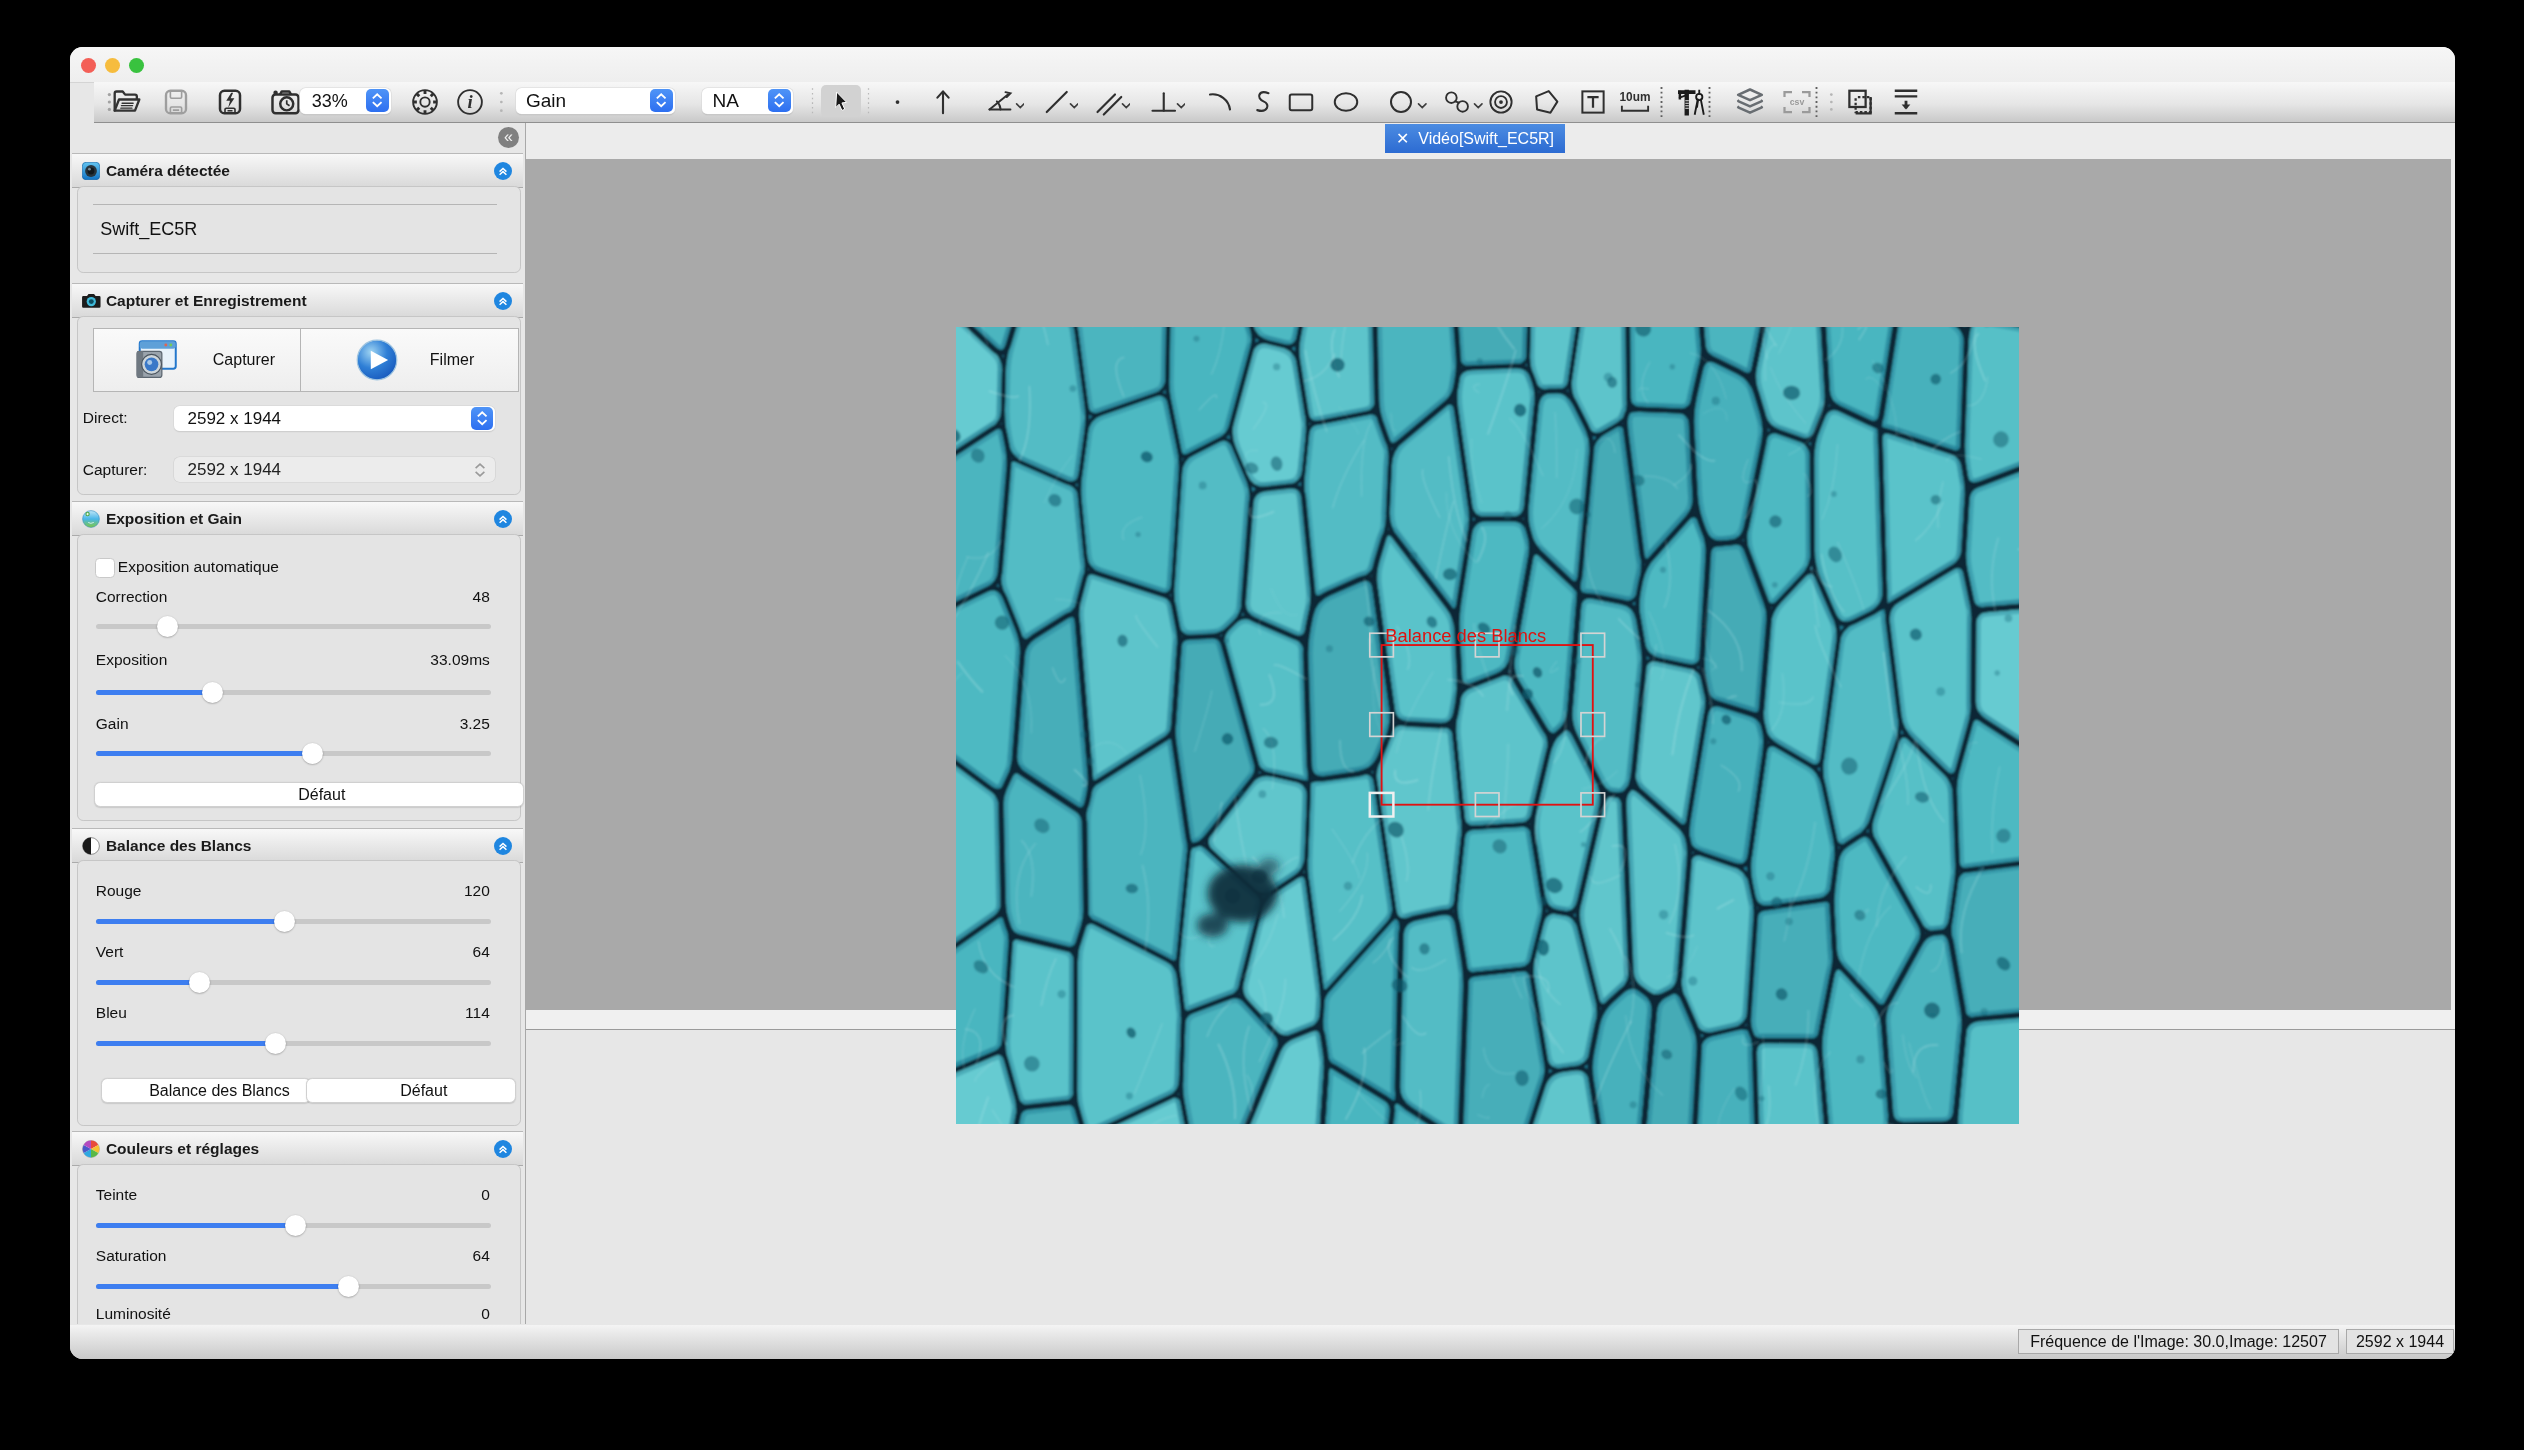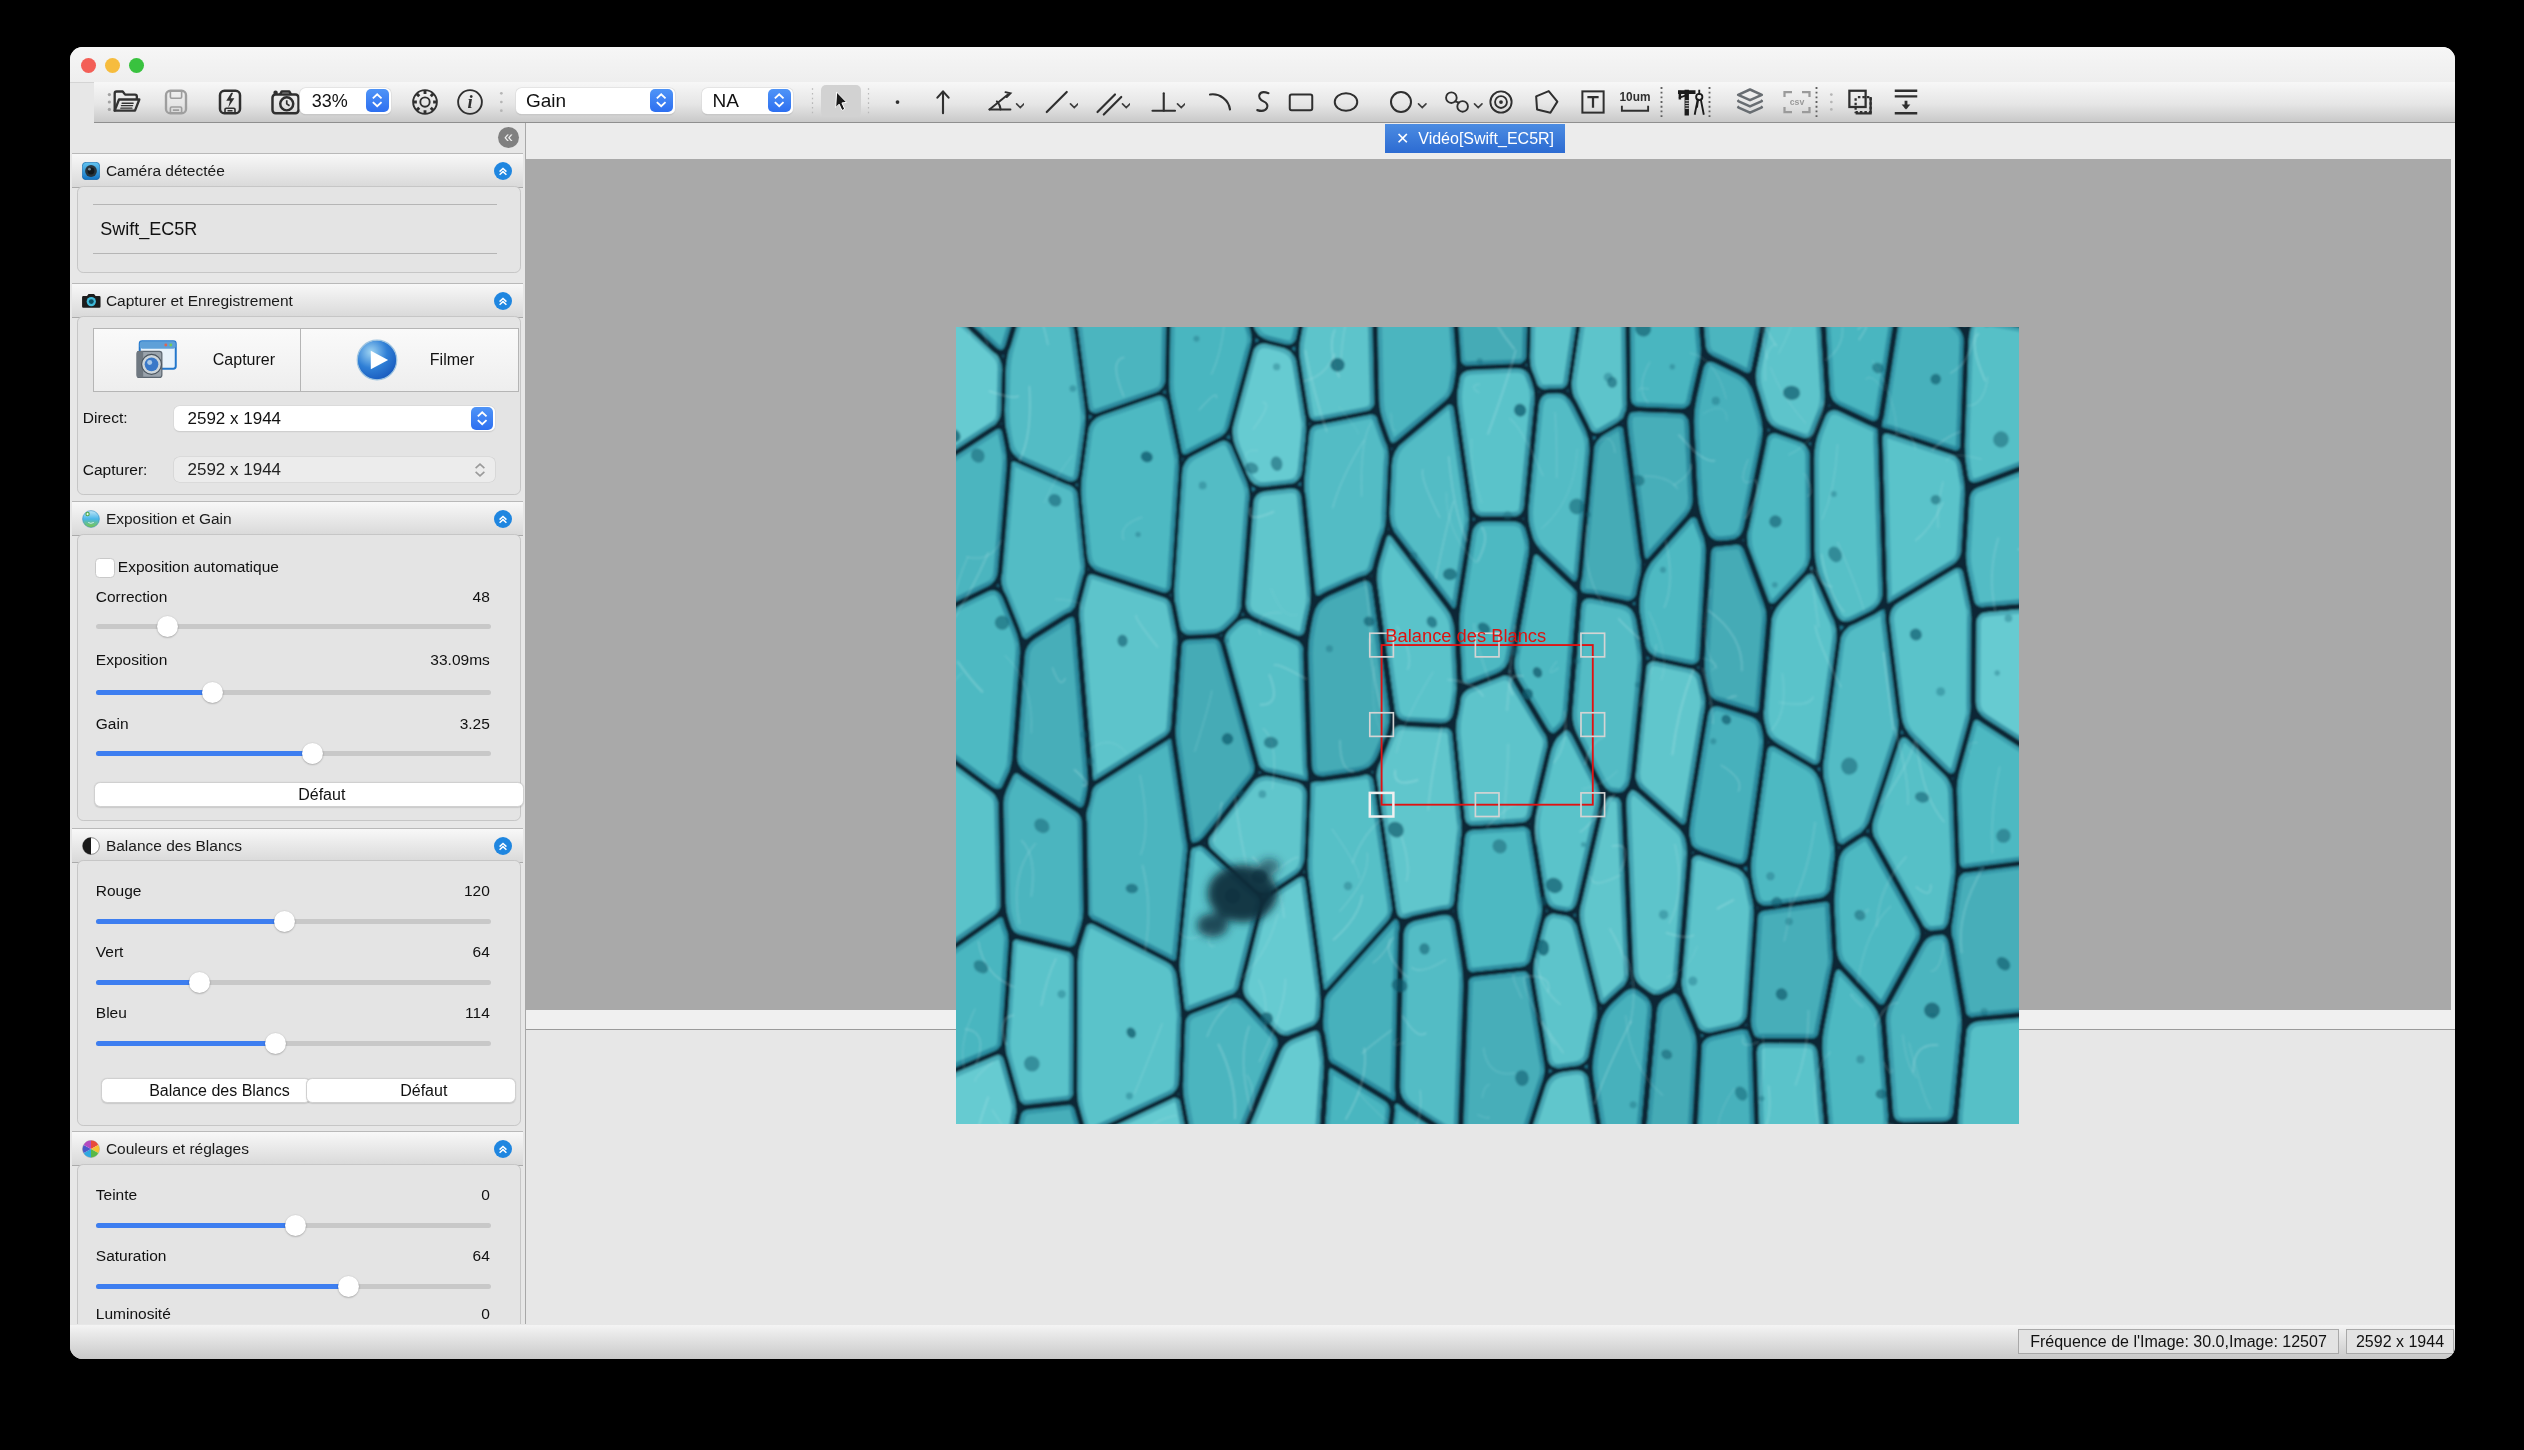--- a/index.html
+++ b/index.html
@@ -12,21 +12,21 @@
 .main{position:absolute;left:456px;top:76px;right:0;height:907px;background:#ededed;}
 .tabstrip{position:absolute;left:0;top:0;width:100%;height:36px;background:#ececec;}
 .tab{position:absolute;left:859px;top:1.2px;width:180px;height:29px;background:linear-gradient(#4c8ce2,#2c6bd2);color:#fff;font-size:16px;line-height:29px;text-align:center;white-space:nowrap;}
 .canvas{position:absolute;left:0;top:36px;right:3.7px;bottom:19px;background:#a9a9a9;}
 .rightstrip{position:absolute;right:0;top:36px;width:3.7px;bottom:19px;background:#ededed;}
 .bottomstrip{position:absolute;left:0;right:0;bottom:0;height:19px;background:#f0f0f0;border-bottom:0.6px solid #9a9a9a;}
 .statusbar{position:absolute;left:0;bottom:0;width:100%;height:34px;background:linear-gradient(#f4f4f4,#c9c9c9);}
 .sbox{position:absolute;top:3.7px;height:23.6px;background:#e3e3e3;border:0.6px solid #a9a9a9;font-size:16px;color:#111;line-height:23.6px;text-align:center;white-space:nowrap;}
 .micro{position:absolute;left:886px;top:280px;width:1063px;height:797px;background:#4ab5c0;}
 
-.phead{position:absolute;left:1.9px;width:451px;height:33px;background:linear-gradient(#f8f8f8,#d9d9d9);border-top:0.6px solid #b9b9b9;border-bottom:0.6px solid #ababab;}
+.phead{position:absolute;left:1.9px;width:451px;height:33px;background:linear-gradient(#f8f8f8,#d9d9d9);border-top:0.6px solid #b9b9b9;border-bottom:0.6px solid #ababab;font-weight:bold;}
 .phead .ptitle{position:absolute;left:34px;top:0;font-size:15.5px;line-height:33px;color:#1a1a1a;}
 .pbody{position:absolute;left:6.8px;width:442px;background:#e4e4e4;border:0.6px solid #c6c6c6;border-radius:6.2px;}
 .collapse{position:absolute;right:10.6px;top:7.5px;width:18px;height:18px;border-radius:50%;background:#1f86e0;}
 .collapse svg{position:absolute;left:0;top:0;}
 .lbl{position:absolute;font-size:15.5px;color:#111;}
 .val{position:absolute;font-size:15.5px;color:#111;text-align:right;right:27px;}
 .track{position:absolute;left:25px;width:395px;height:5px;border-radius:2.5px;background:#c8c8c8;}
 .fill{position:absolute;left:0;top:0;height:5px;border-radius:2.5px;background:#3d7ef0;}
 .thumb{position:absolute;top:-8px;width:21px;height:21px;border-radius:50%;background:#fff;box-shadow:0 0.6px 1.9px rgba(0,0,0,0.35);}
 .wbtn{position:absolute;background:#fff;border:0.6px solid #d0d0d0;border-radius:6.2px;font-size:16px;color:#111;text-align:center;box-shadow:0 0.6px 1.2px rgba(0,0,0,0.12);padding-left:26px;}

